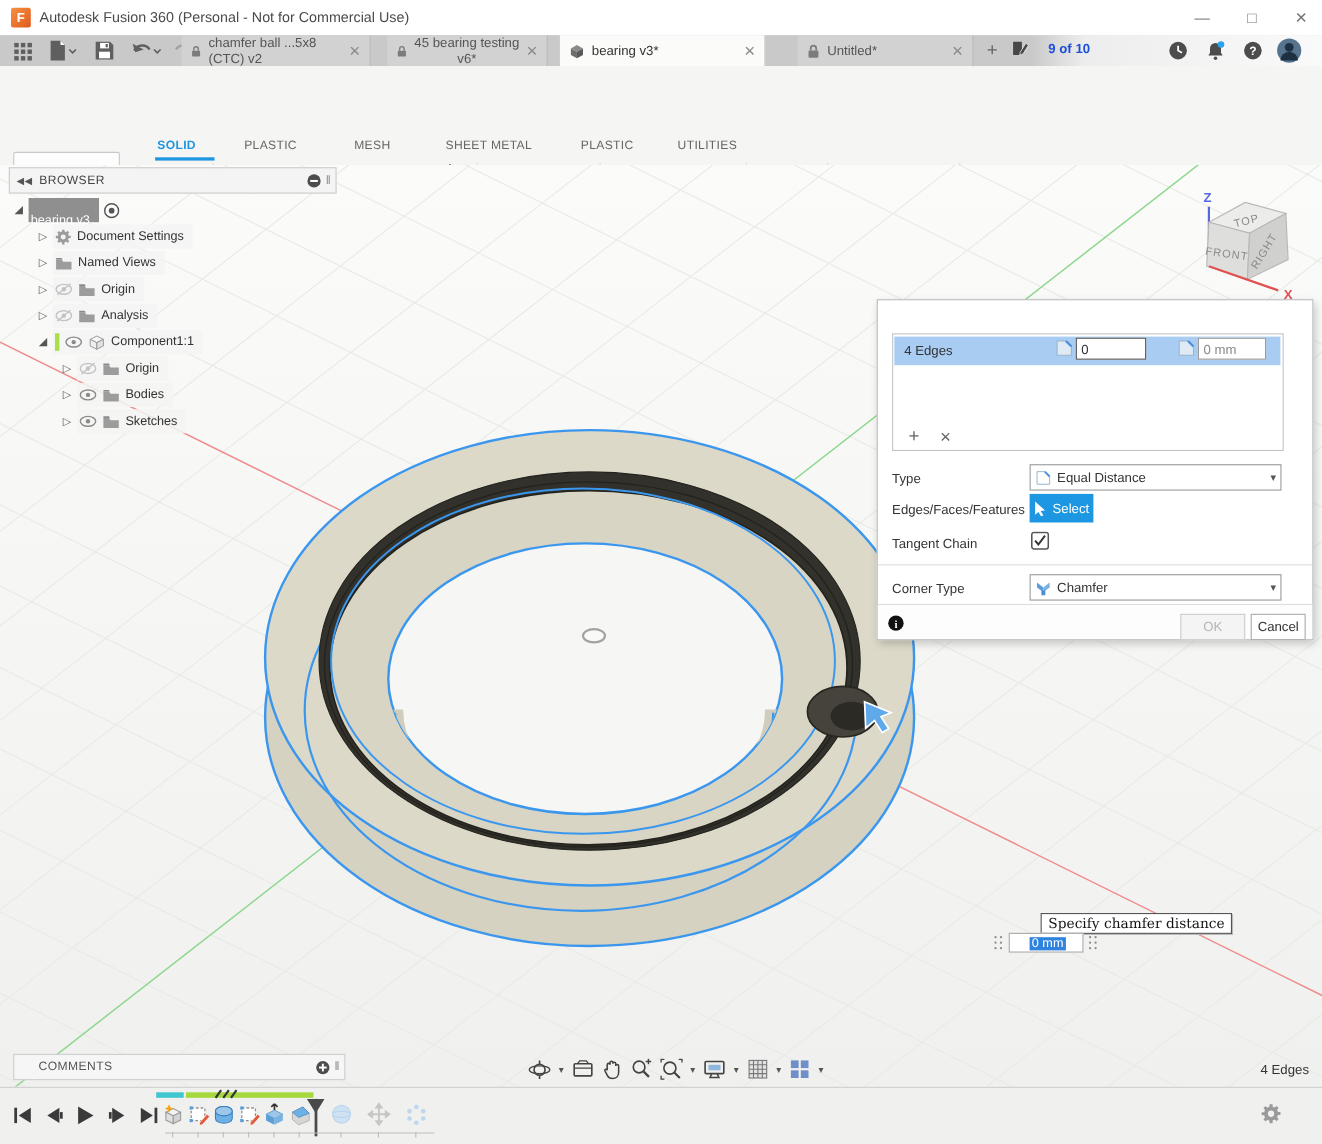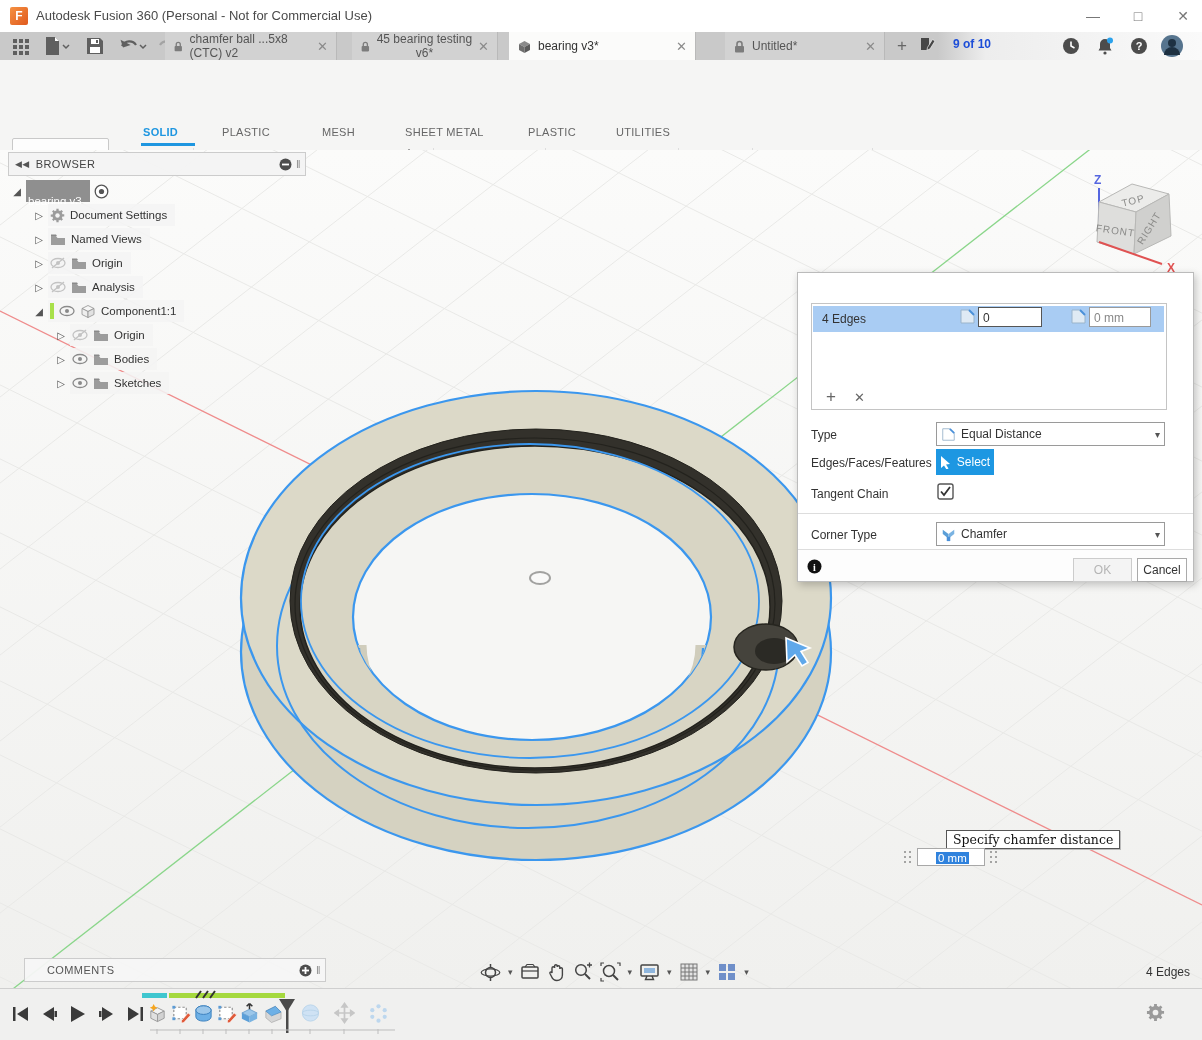--- a/index.html
+++ b/index.html
@@ -54,21 +54,21 @@
   .dbtn{position:absolute;top:8px;height:22px;border:1px solid #aaa;background:#fff;font-size:12px;text-align:center;line-height:22px;}
   .dbtn.disabled{color:#b5b5b5;background:#f4f4f4;border-color:#ccc;}
   
   #chamfer-tip{left:946px;top:680px;height:17px;padding:0 6px;background:#fff;border:1px solid #555;font-family:"DejaVu Serif",serif;font-size:12.5px;color:#111;line-height:17px;box-shadow:1px 1px 0 #bbb;}
   #mini-wrap{left:904px;top:697px;height:20px;display:flex;align-items:center;gap:5px;}
   #mini-input{width:68px;height:18px;background:#fff;border:1px solid #a8a8a8;font-size:11.5px;line-height:18px;padding-left:18px;box-sizing:border-box;}
   #mini-input span{background:#2f82dd;color:#fff;padding:0 2px;}
   .gripdots{display:grid;grid-template-columns:3px 3px;grid-auto-rows:3px;gap:2px;}
   .gripdots i{width:2px;height:2px;border-radius:50%;background:#8a8a8a;}
   
-  #comments-bar{left:24px;top:808px;width:300px;height:22px;background:rgba(245,245,245,.95);border:1px solid #ccc;display:flex;align-items:center;font-size:11px;color:#555;letter-spacing:.4px;}
+  #comments-bar{left:12px;top:808px;width:300px;height:22px;background:rgba(245,245,245,.95);border:1px solid #ccc;display:flex;align-items:center;font-size:11px;color:#555;letter-spacing:.4px;}
   #nav-bar{left:480px;top:810px;height:24px;display:flex;align-items:center;gap:7px;}
   .navcaret{font-size:9px;color:#555;}
   #sel-status{left:1040px;top:815px;width:150px;text-align:right;font-size:12px;color:#333;}
   
   #timeline{left:0;top:988px;width:1202px;height:52px;background:#f0f0ef;border-top:1px solid #cfcfcf;}
   .pbtn{position:absolute;top:14px;width:22px;height:22px;}
   .tlicon{position:absolute;top:13px;width:21px;height:22px;}
   #playhead{left:279px;top:8px;}
   #tl-gear{left:1146px;top:14px;width:19px;height:19px;}
   svg{display:block;}

